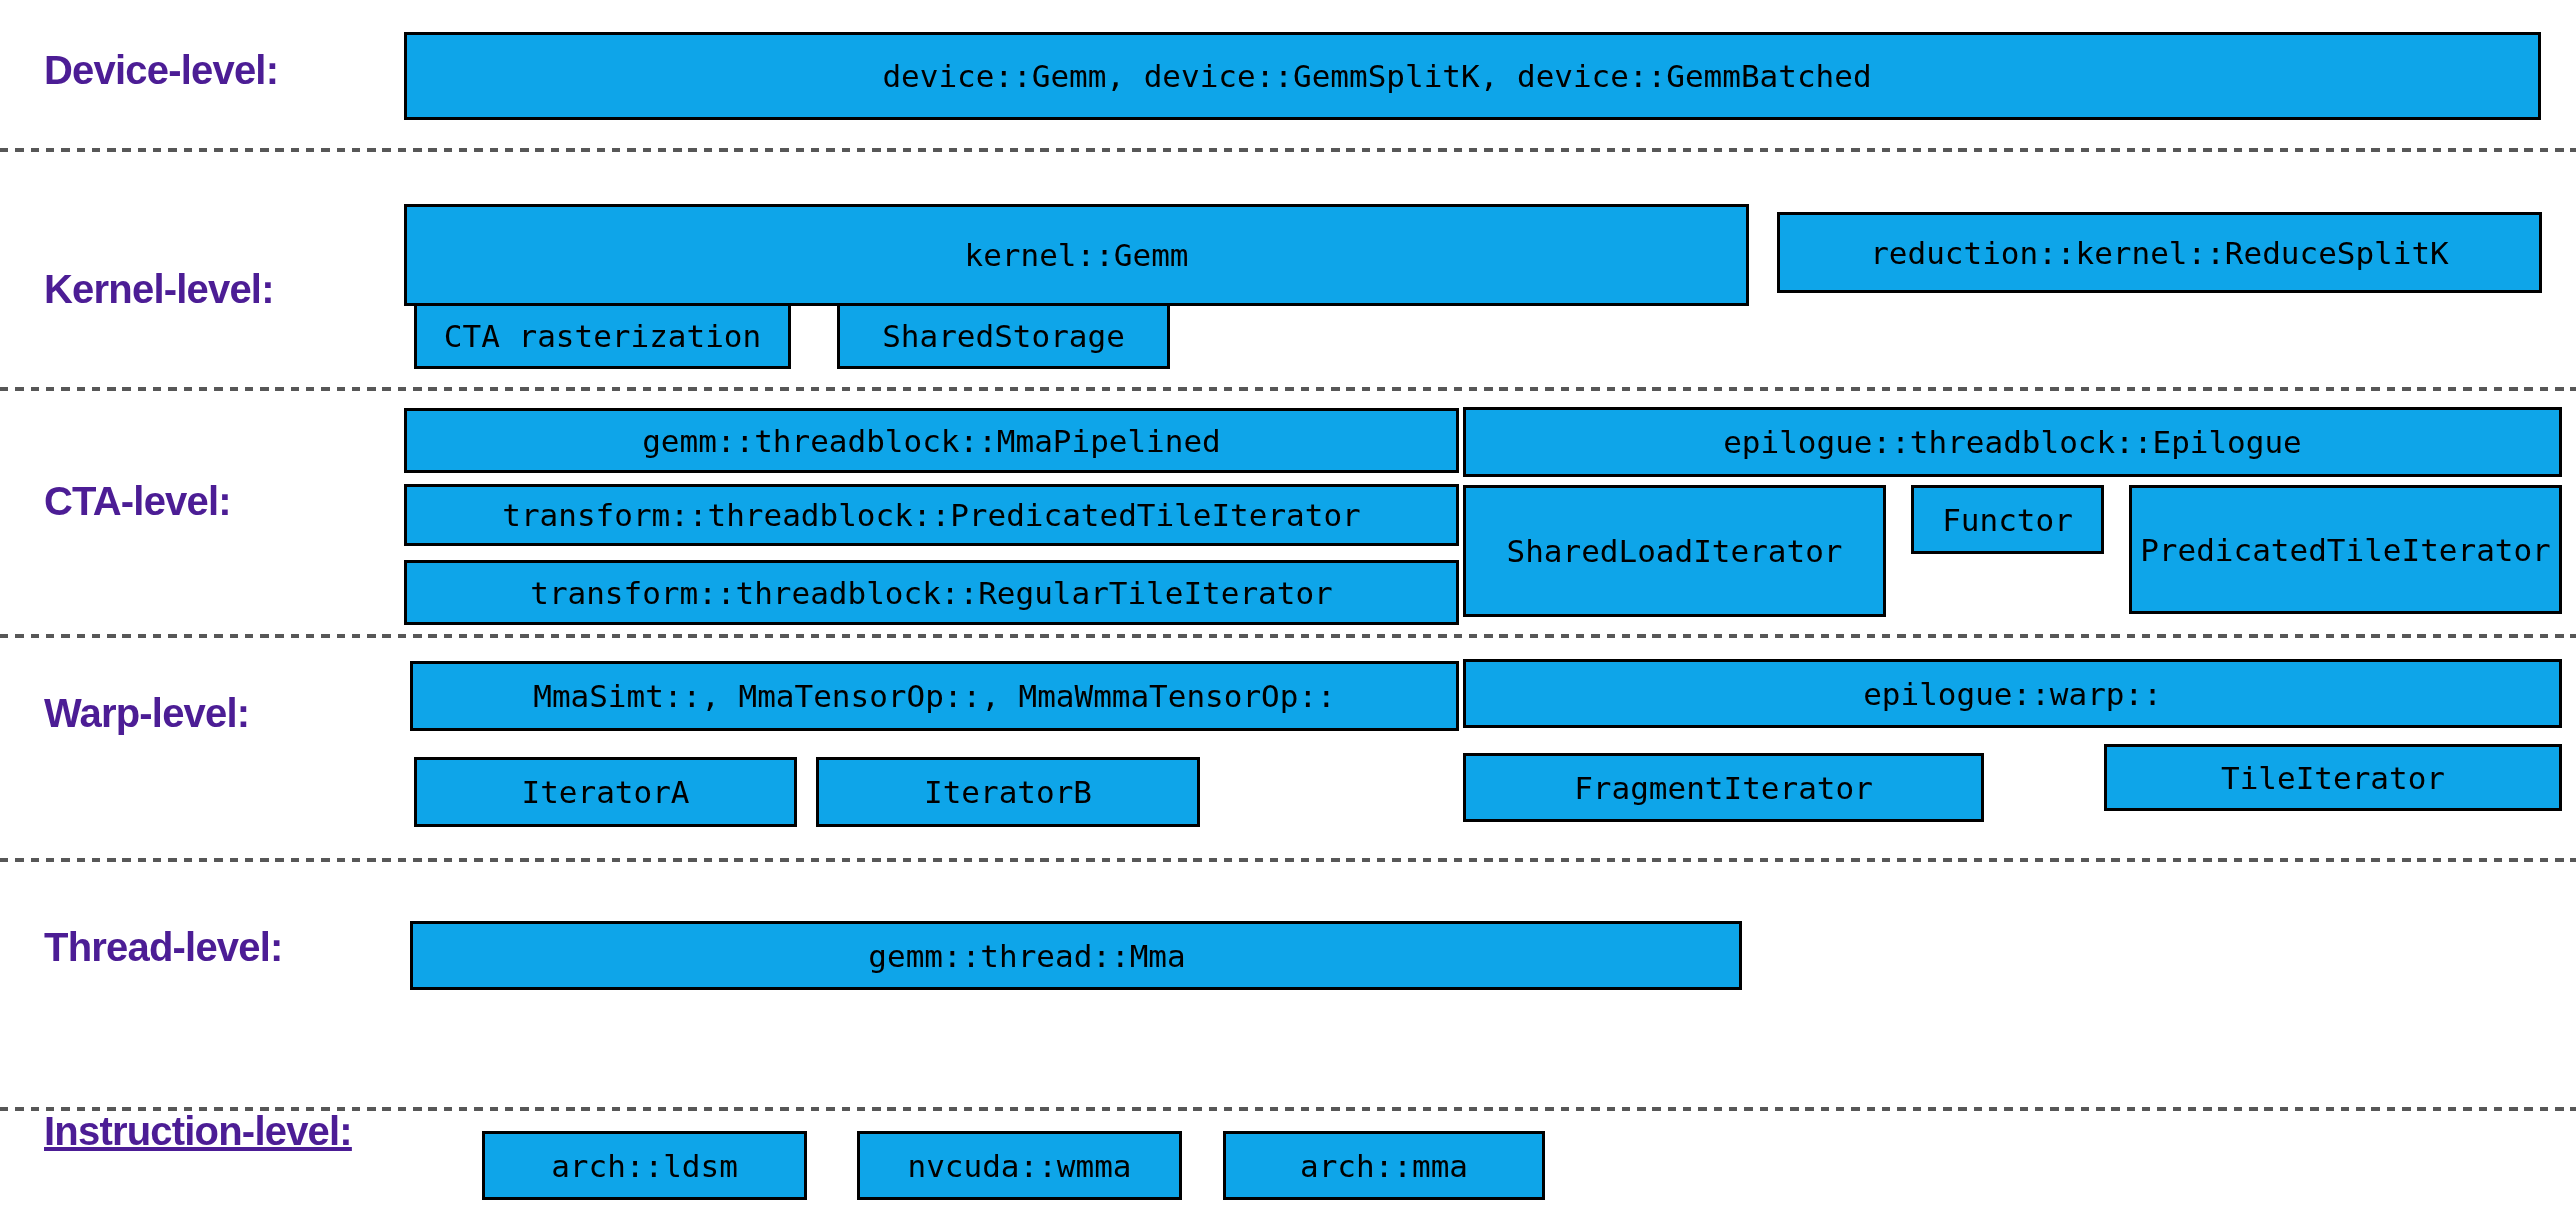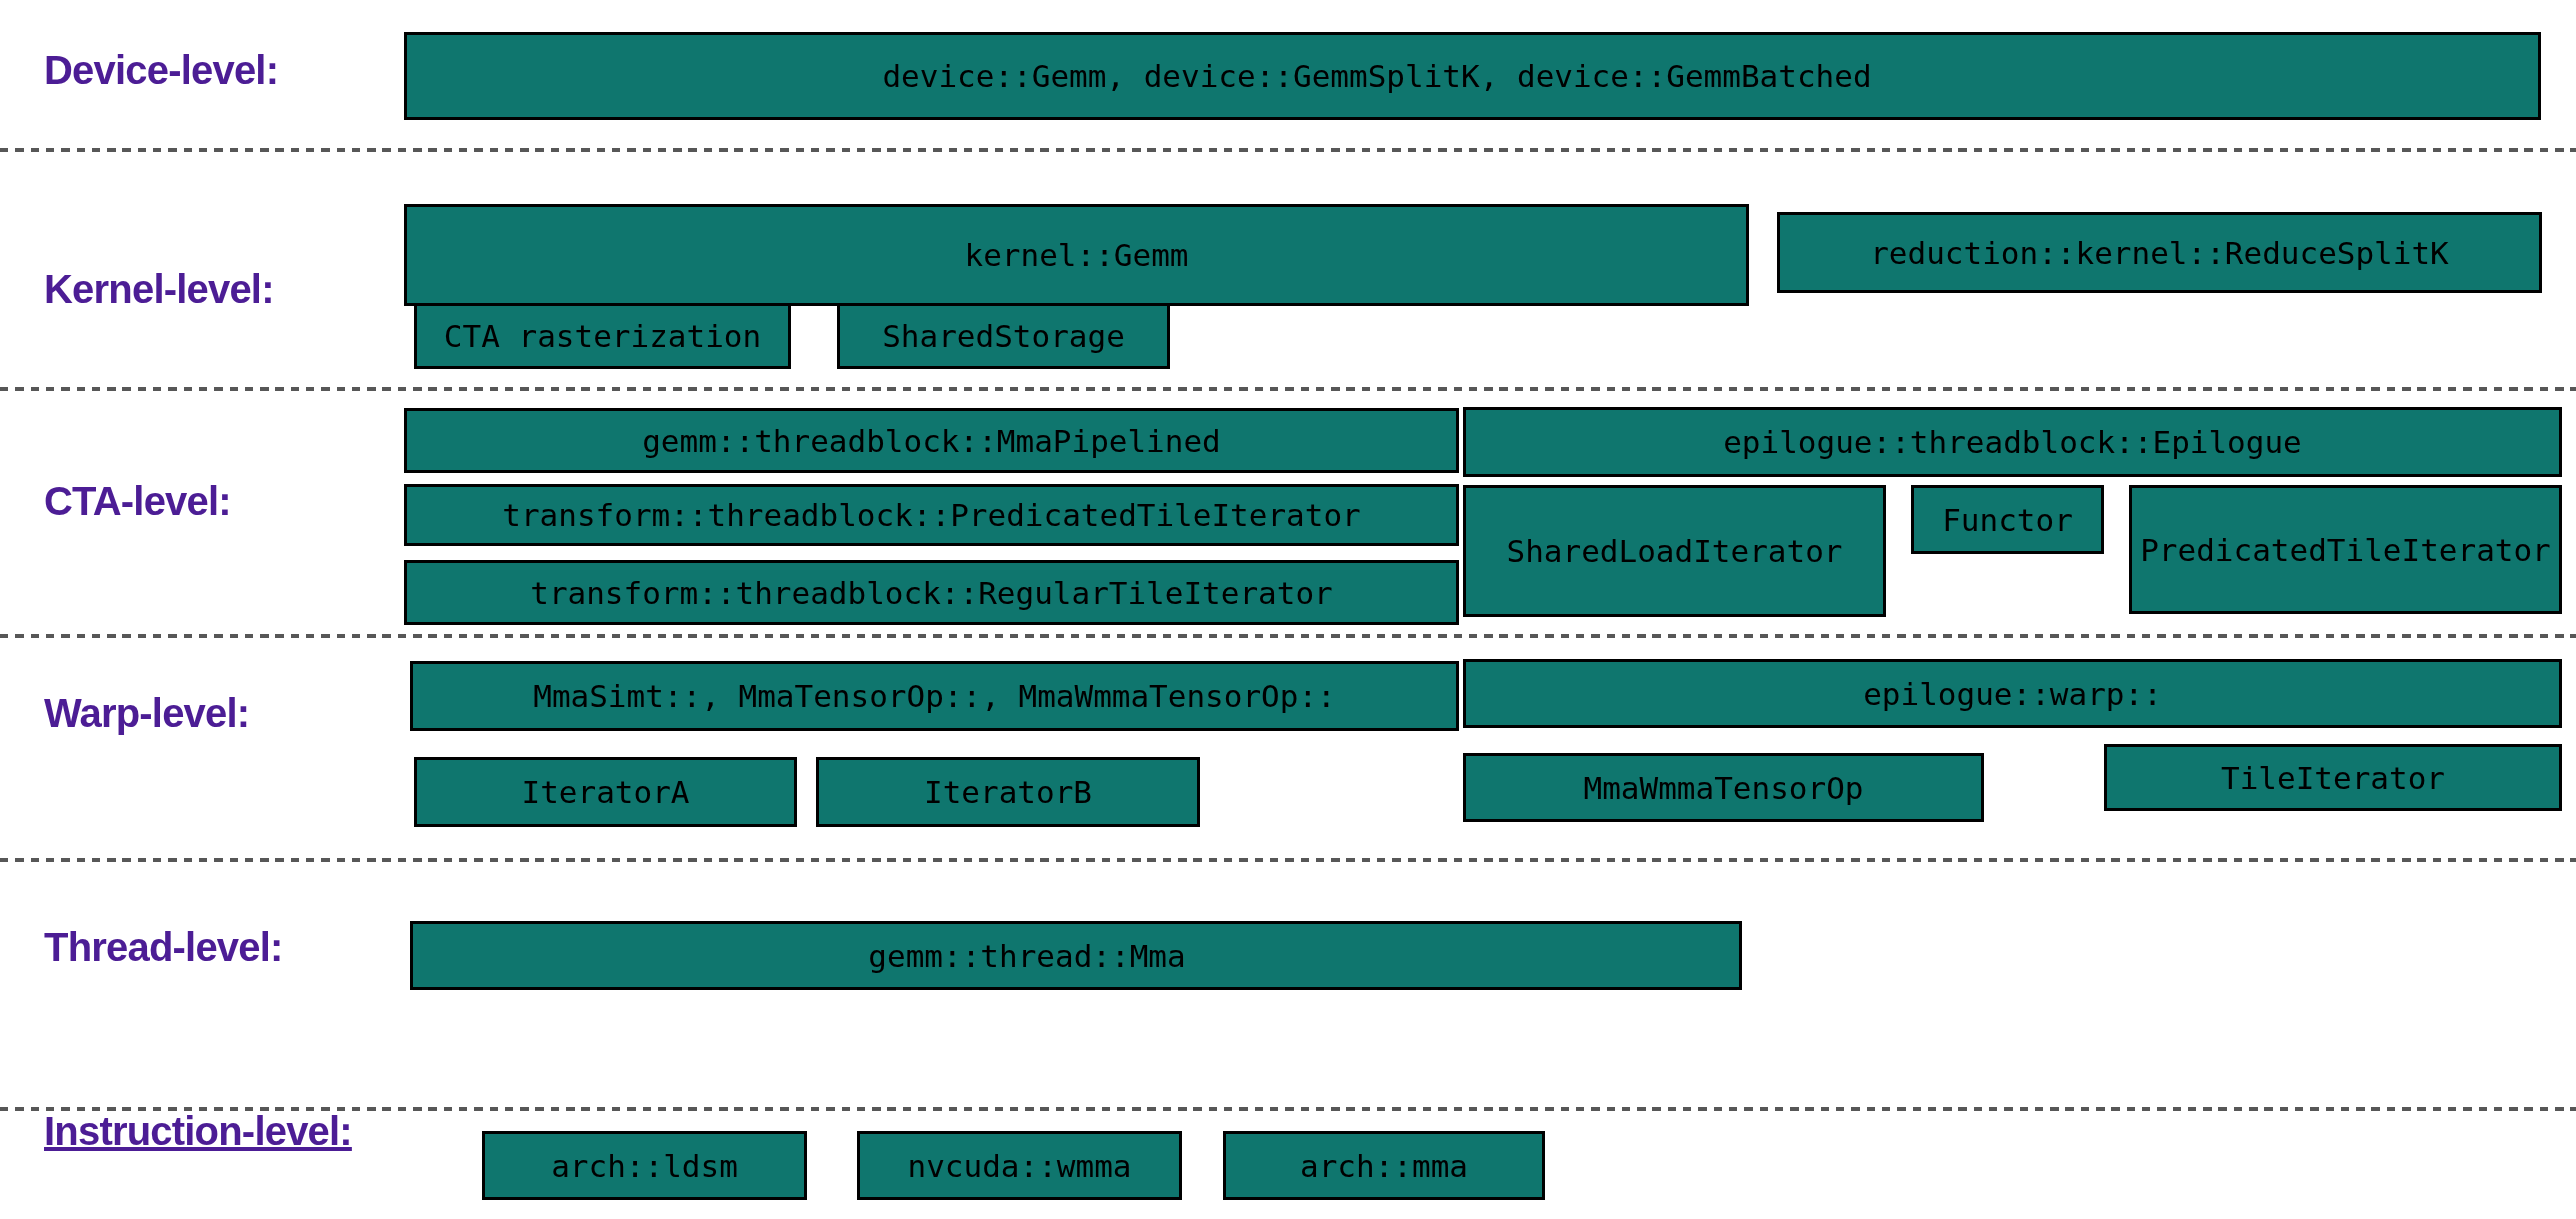--- a/index.html
+++ b/index.html
@@ -23,21 +23,21 @@
     font-size: 40px;
     line-height: 47px;
     color: #4c1d95;
     letter-spacing: -0.8px;
     white-space: nowrap;
   }
   .box {
     position: absolute;
     box-sizing: border-box;
     border: 3.1px solid #000000;
-    background: #0f766e;
+    background: #0ea5e9;
     display: flex;
     align-items: center;
     justify-content: center;
     font-family: "DejaVu Sans Mono", "Liberation Mono", monospace;
     font-size: 31px;
     color: #000000;
     white-space: nowrap;
   }
   .nudge-left-lg { padding-right: 191px; }
   .nudge-left-md { padding-right: 98px; }
@@ -83,21 +83,21 @@
   </div>
 
   <div class="divider" style="top:634px;"></div>
 
   <div>
     <div class="lvl-label" style="top:690px;">Warp-level:</div>
     <div class="box" style="left:410px; top:661px; width:1049px; height:70px;">MmaSimt::, MmaTensorOp::, MmaWmmaTensorOp::</div>
     <div class="box" style="left:1463px; top:659px; width:1099px; height:69px;">epilogue::warp::</div>
     <div class="box" style="left:414px; top:757px; width:383px; height:70px;">IteratorA</div>
     <div class="box" style="left:816px; top:757px; width:384px; height:70px;">IteratorB</div>
-    <div class="box" style="left:1463px; top:753px; width:521px; height:69px;">MmaWmmaTensorOp</div>
+    <div class="box" style="left:1463px; top:753px; width:521px; height:69px;">FragmentIterator</div>
     <div class="box" style="left:2104px; top:744px; width:458px; height:67px;">TileIterator</div>
   </div>
 
   <div class="divider" style="top:858px;"></div>
 
   <div>
     <div class="lvl-label" style="top:924px;">Thread-level:</div>
     <div class="box nudge-left-md" style="left:410px; top:921px; width:1332px; height:69px;">gemm::thread::Mma</div>
   </div>
 

